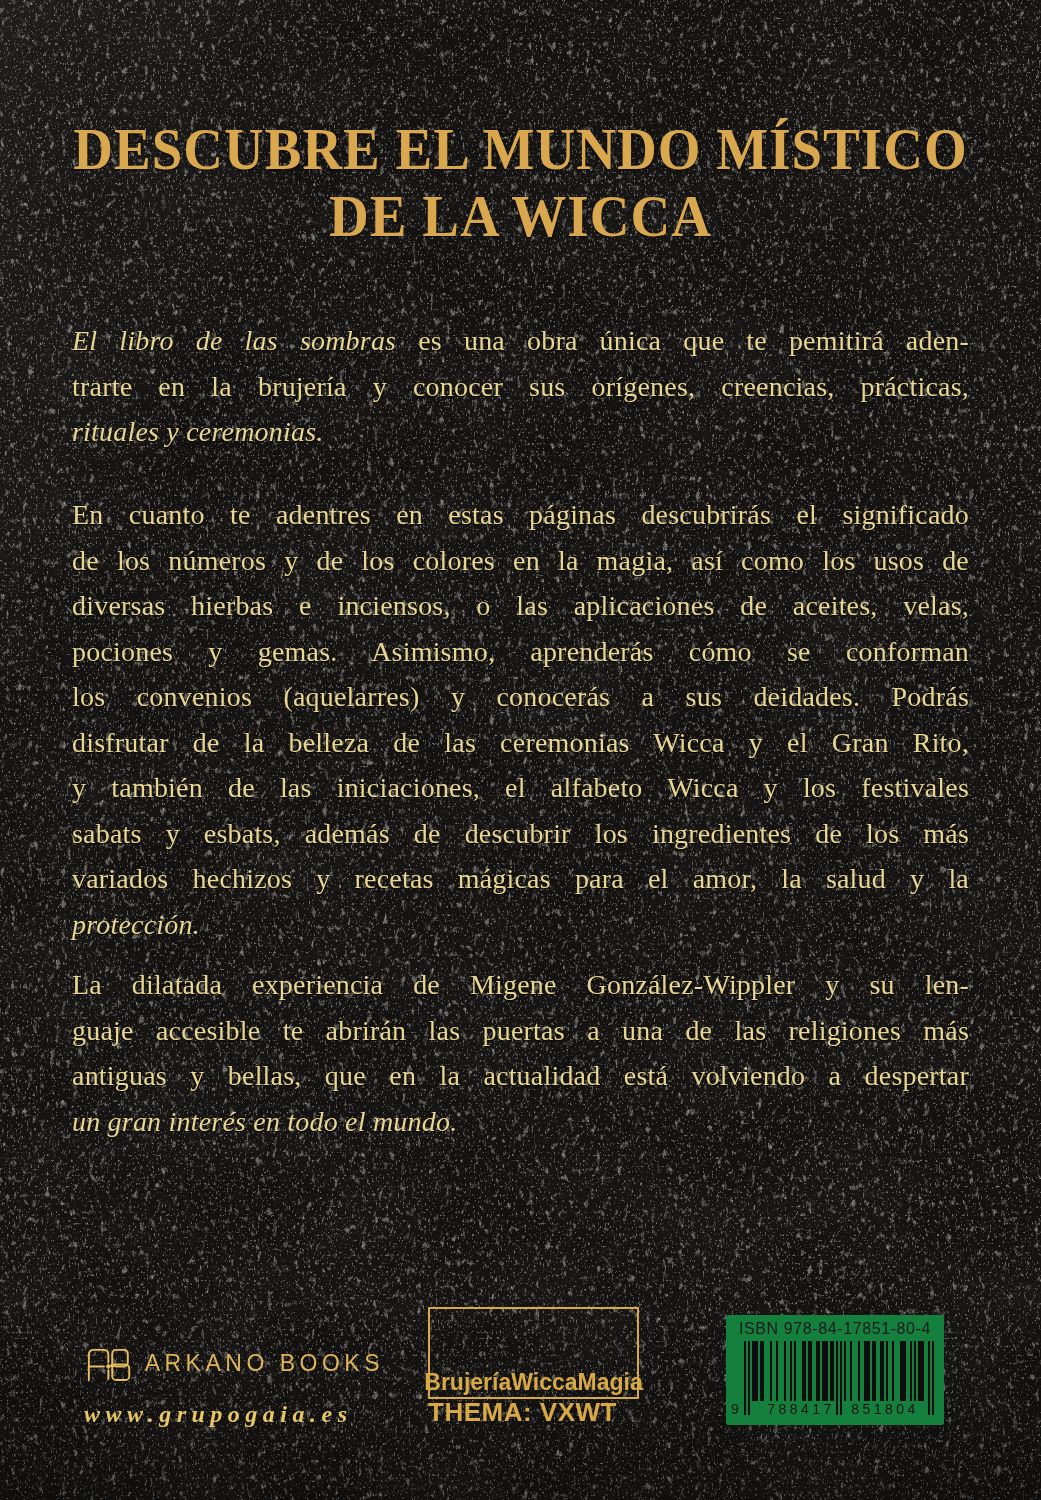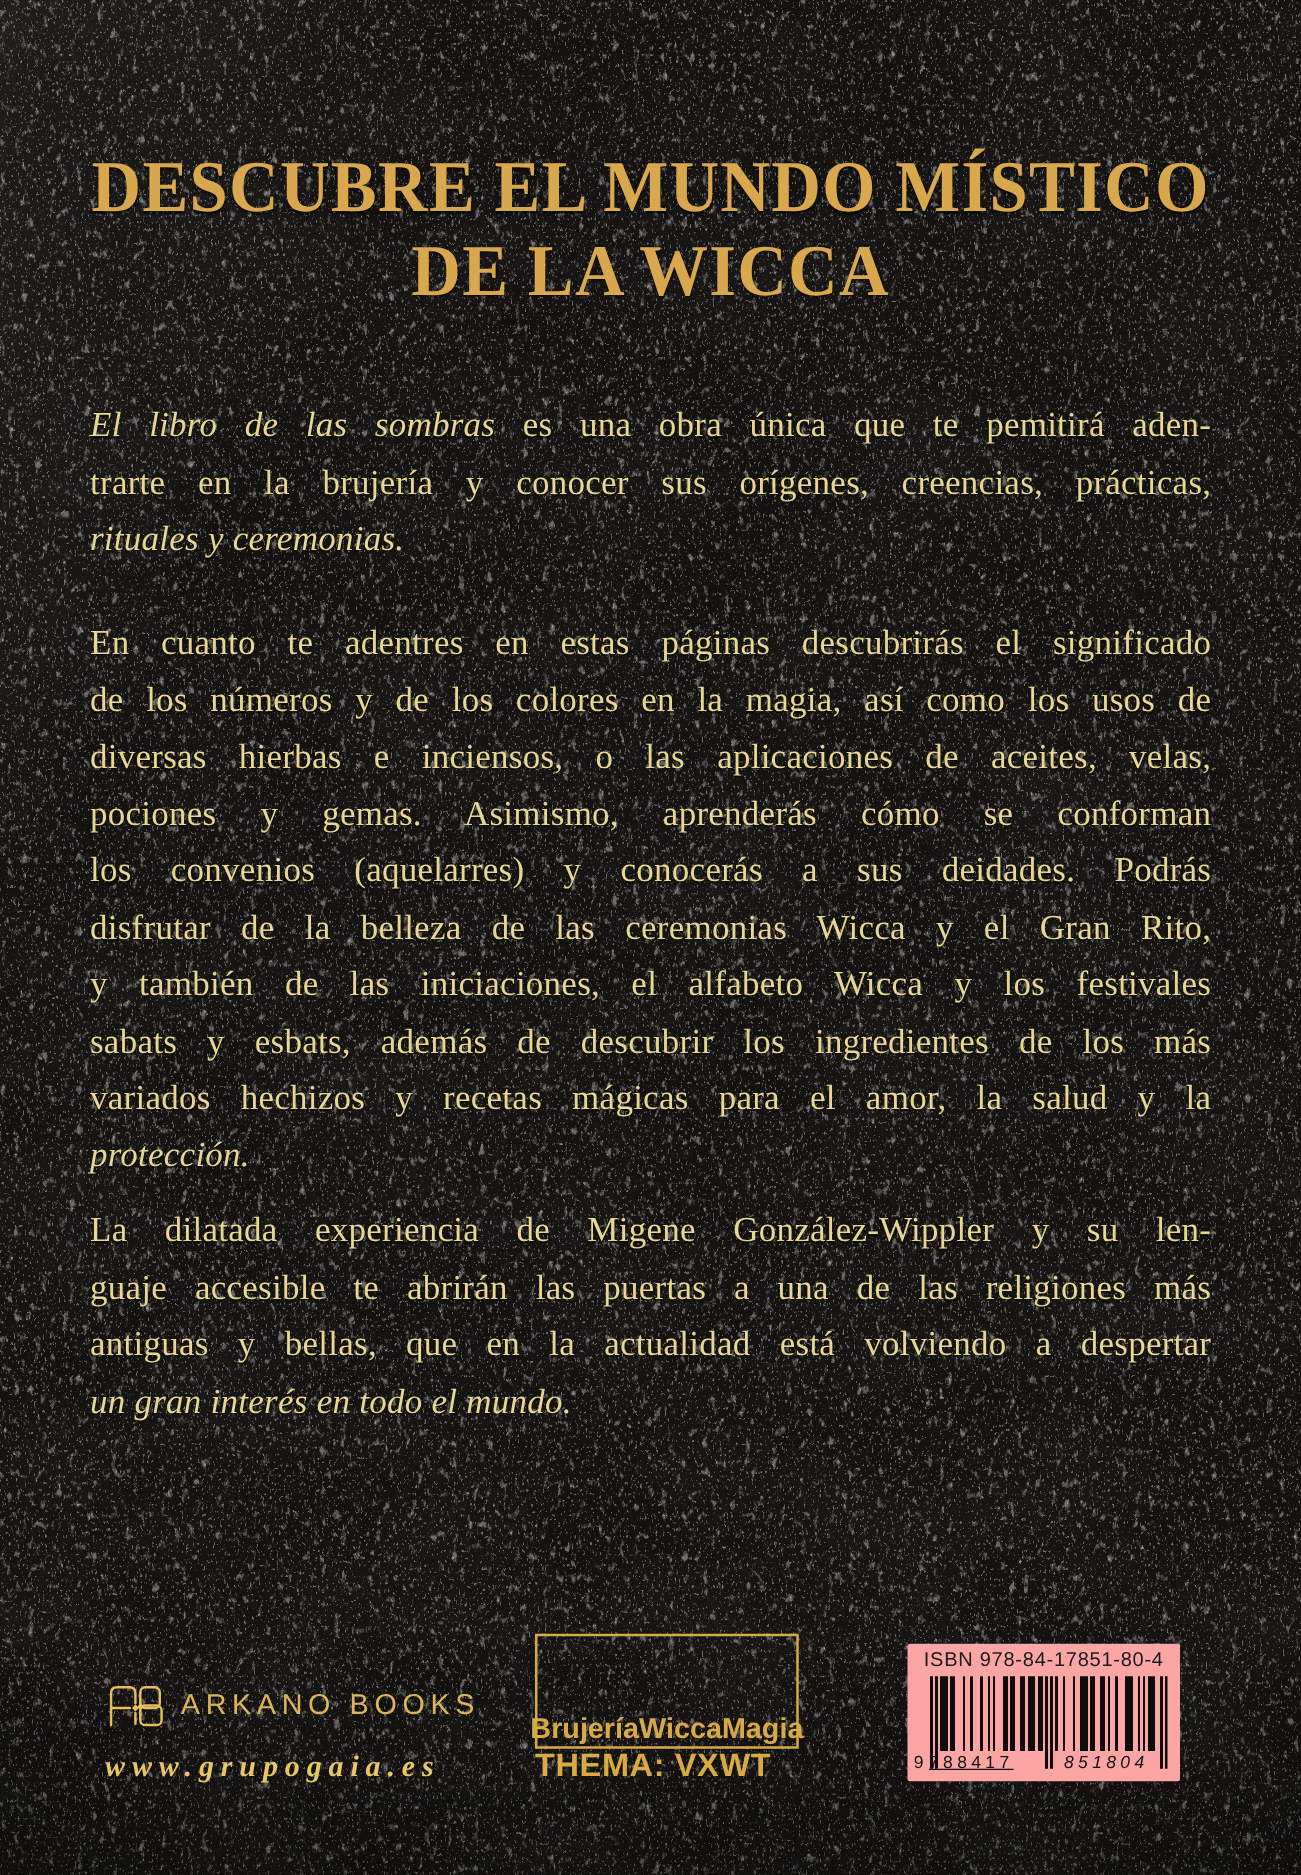--- a/index.html
+++ b/index.html
@@ -80,36 +80,36 @@
     position: absolute; left: 428px; top: 1398px; width: 211px;
     font: 700 26px/28px "Liberation Sans", sans-serif;
     color: var(--gold-cat, #d9a944);
     text-align: left; letter-spacing: 0.5px; white-space: nowrap;
   }
 
   
   .barcode {
     position: absolute; left: 726px; top: 1315px;
     width: 218px; height: 110px;
-    background: #fca5a5; border-radius: 2px;
+    background: #15803d; border-radius: 2px;
   }
   .isbn-label {
     position: absolute; top: 5px; left: 0; width: 100%;
     font: 400 16px/18px "Liberation Sans", sans-serif;
     color: #1a1a1a; text-align: center; letter-spacing: 0.6px; white-space: nowrap;
   }
   .bars { position: absolute; left: 18px; top: 26px; }
   .bc-digit {
     position: absolute; top: 86px;
     font: 400 14px/16px "Liberation Sans", sans-serif;
     color: #111; text-align: center;
   }
   .bd0 { left: 2px;  width: 14px; }
-  .bd1 { left: 12px; width: 78px; letter-spacing: 3.5px; text-decoration: underline; }
-  .bd2 { left: 120px; width: 78px; letter-spacing: 3.5px; font-style: italic; }
+  .bd1 { left: 36px; width: 78px; letter-spacing: 3.5px; }
+  .bd2 { left: 120px; width: 78px; letter-spacing: 3.5px; }
 </style>
 </head>
 <body>
 
 <div class="cover">
 
   <svg class="texture" width="1041" height="1500" viewBox="0 0 1041 1500" preserveAspectRatio="none" aria-hidden="true">
     <defs>
       <filter id="mottle" x="0" y="0" width="100%" height="100%">
         <feTurbulence type="fractalNoise" baseFrequency="0.008 0.012" numOctaves="3" seed="11" stitchTiles="stitch"></feTurbulence>

